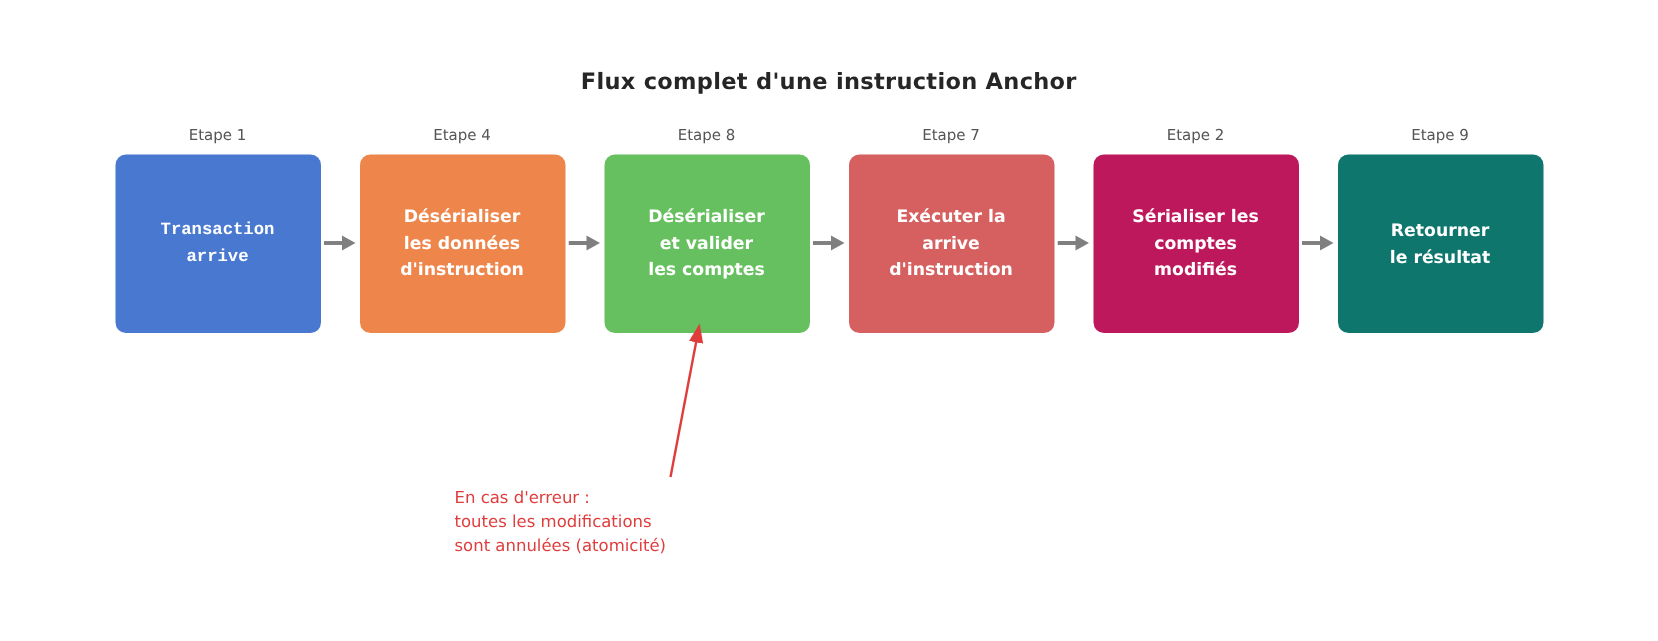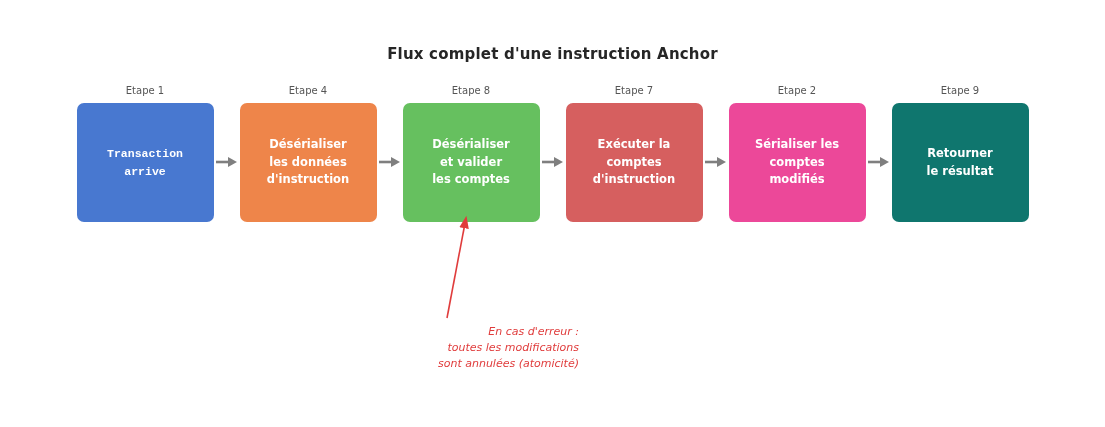--- a/index.html
+++ b/index.html
@@ -66,24 +66,23 @@
     width: 26px;
     margin-top: 71px;
     display: flex;
     justify-content: center;
     align-items: center;
     height: 12px;
   }
   .annotation {
     position: absolute;
     top: 324px;
-    left: 319px;
+    left: 303px;
     width: 260px;
-    text-align: right;
-    font-style: italic;
+    text-align: left;
     font-size: 11px;
     line-height: 1.45;
     white-space: pre-line;
     color: var(--annot-red, #e03c3c);
   }
   .overlay {
     position: absolute;
     top: 0;
     left: 0;
     pointer-events: none;
@@ -135,34 +134,34 @@
     <span class="conn">
       <svg width="22" height="12" viewBox="0 0 22 12">
         <line x1="0" y1="6" x2="13" y2="6" style="stroke:var(--arrow-gray,#7f7f7f)" stroke-width="2.6"></line>
         <path d="M12,1 L21,6 L12,11 z" style="fill:var(--arrow-gray,#7f7f7f)"></path>
       </svg>
     </span>
 
     <div class="step">
       <div class="etape">Etape 7</div>
       <div class="box" style="background: rgb(214, 95, 95);">Exécuter la
-comptes
+arrive
 d'instruction</div>
     </div>
 
     <span class="conn">
       <svg width="22" height="12" viewBox="0 0 22 12">
         <line x1="0" y1="6" x2="13" y2="6" style="stroke:var(--arrow-gray,#7f7f7f)" stroke-width="2.6"></line>
         <path d="M12,1 L21,6 L12,11 z" style="fill:var(--arrow-gray,#7f7f7f)"></path>
       </svg>
     </span>
 
     <div class="step">
       <div class="etape">Etape 2</div>
-      <div class="box" style="background: #ec4899;">Sérialiser les
+      <div class="box" style="background: #be185d;">Sérialiser les
 comptes
 modifiés</div>
     </div>
 
     <span class="conn">
       <svg width="22" height="12" viewBox="0 0 22 12">
         <line x1="0" y1="6" x2="13" y2="6" style="stroke:var(--arrow-gray,#7f7f7f)" stroke-width="2.6"></line>
         <path d="M12,1 L21,6 L12,11 z" style="fill:var(--arrow-gray,#7f7f7f)"></path>
       </svg>
     </span>

